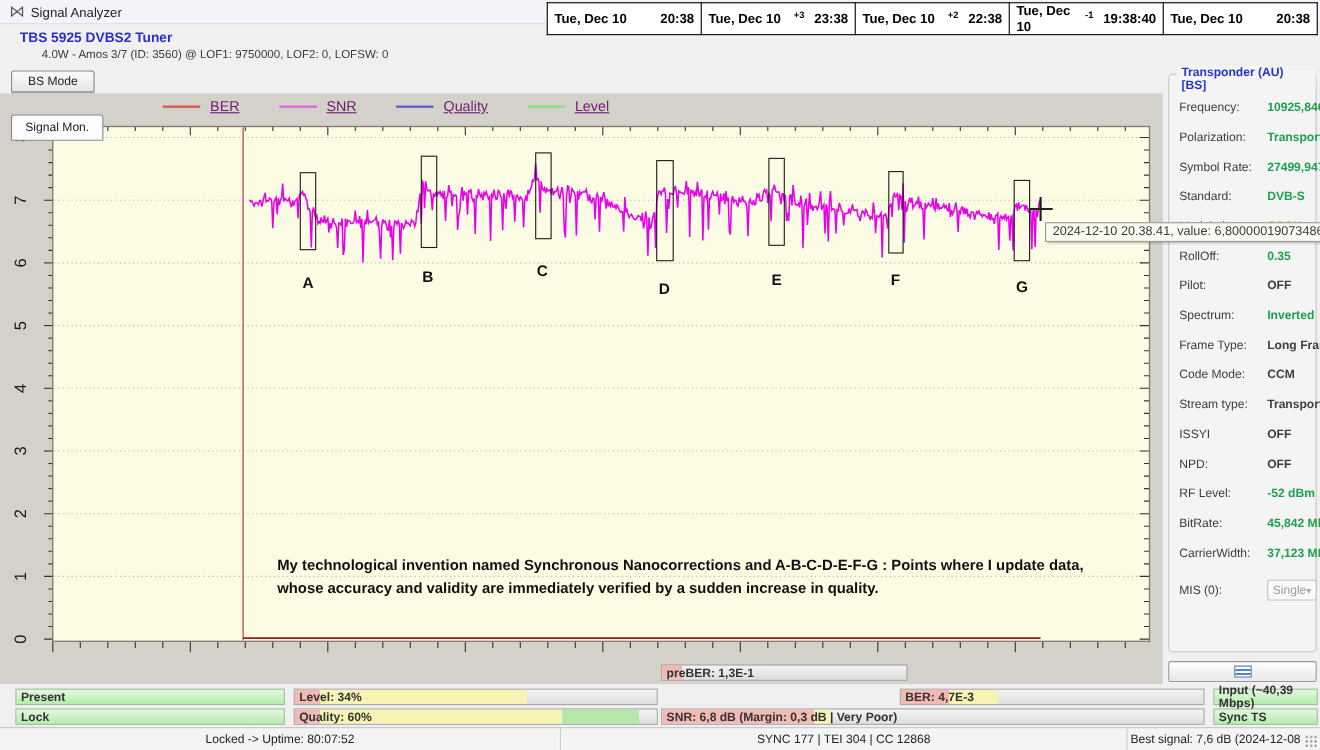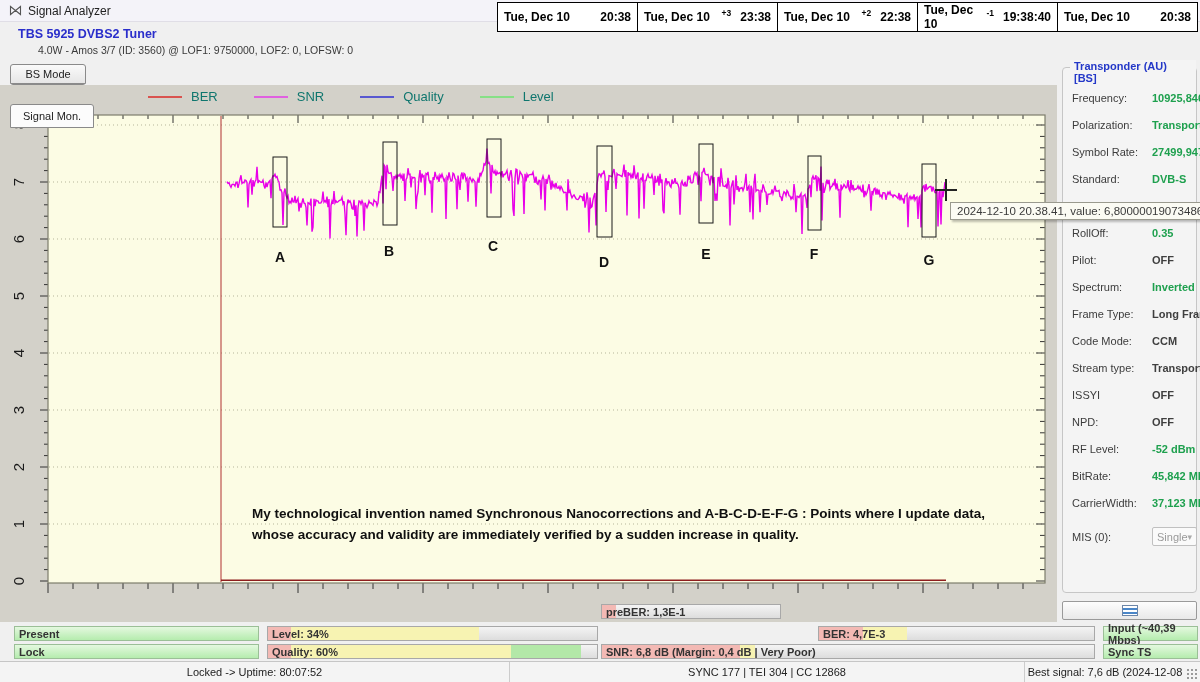--- a/index.html
+++ b/index.html
@@ -28,21 +28,21 @@
 
   
   .tabs{position:absolute;left:10px;top:64px;display:flex;align-items:flex-start;flex-direction:column;}
   .tab{height:20px;min-width:76px;padding:0 12px;margin-right:3px;font-size:11px;color:#222;
     background:linear-gradient(#fafafa,#e6e6e6);border:1px solid #8a8a8a;border-radius:3px 3px 0 0;
     display:flex;align-items:center;justify-content:center;cursor:default;}
   .tab.active{background:#fcfcfc;height:24px;position:relative;z-index:2;}
 
   
   .chart-area{position:absolute;left:0;top:85px;width:1057px;height:537px;background:#d3d1c9;}
-  .legend{position:absolute;left:148px;top:4px;display:flex;gap:36px;align-items:center;font-size:13px;color:#0f766e;}
+  .legend{position:absolute;left:148px;top:4px;display:flex;gap:36px;align-items:center;font-size:13px;color:#701a75;text-decoration:underline;}
   .legend .item{display:flex;align-items:center;}
   .legend .sw{width:34px;border-top:2px solid #000;margin-right:9px;}
   .chart-area svg{position:absolute;left:0;top:0;}
   .annotation{position:absolute;left:252px;top:419px;width:760px;font-size:13.5px;font-weight:bold;
     color:#101010;line-height:1.55;}
 
   
   .tipbox{position:absolute;left:950px;top:202px;height:18px;padding:1px 6px;background:#fbfbf3;
     border:1px solid #9a9a8e;box-shadow:2px 2px 2px rgba(0,0,0,.25);font-size:11.5px;color:#3a3a3a;
     white-space:nowrap;z-index:6;display:flex;align-items:center;}
@@ -462,33 +462,33 @@
         <div class="seg" style="left: 0%; width: 7%; background: rgb(243, 185, 180);"></div>
         <div class="seg" style="left: 7%; width: 57%; background: rgb(247, 243, 178);"></div>
         <div class="mlabel">Level: 34%</div>
       </div>
       <div class="meter" style="left: 267px; top: 644px; width: 331px;">
         <div class="seg" style="left: 0%; width: 7%; background: rgb(243, 185, 180);"></div>
         <div class="seg" style="left: 7%; width: 67%; background: rgb(247, 243, 178);"></div>
         <div class="seg" style="left: 74%; width: 21%; background: rgb(179, 232, 168);"></div>
         <div class="mlabel">Quality: 60%</div>
       </div>
-      <div class="meter" style="left: 601px; top: 604px; width: 180px;">
+      <div class="meter" style="left: 601px; top: 604px; width: 224px;">
         <div class="seg" style="left: 0%; width: 8%; background: rgb(243, 185, 180);"></div>
         <div class="mlabel">preBER: 1,3E-1</div>
       </div>
       <div class="meter" style="left: 818px; top: 626px; width: 277px;">
         <div class="seg" style="left: 0%; width: 16%; background: rgb(243, 185, 180);"></div>
         <div class="seg" style="left: 16%; width: 16%; background: rgb(247, 243, 178);"></div>
         <div class="mlabel">BER: 4,7E-3</div>
       </div>
       <div class="meter" style="left: 601px; top: 644px; width: 494px;">
         <div class="seg" style="left: 0%; width: 28%; background: rgb(243, 185, 180);"></div>
         <div class="seg" style="left: 28%; width: 3%; background: rgb(247, 243, 178);"></div>
-        <div class="mlabel">SNR: 6,8 dB (Margin: 0,4 dB | Very Poor)</div>
+        <div class="mlabel">SNR: 6,8 dB (Margin: 0,3 dB | Very Poor)</div>
       </div>
     </div>
 
   <div class="statusbar">
     <div class="sb-sec" style="left:0;width:510px;">Locked -&gt; Uptime: 80:07:52</div>
     <div class="sb-sec" style="left:510px;width:515px;">SYNC 177 | TEI 304 | CC 12868</div>
     <div class="sb-sec" style="left:1025px;width:160px;border-right:none;">Best signal: 7,6 dB (2024-12-08 18:10)</div>
     <div class="grip"></div>
   </div>
 

